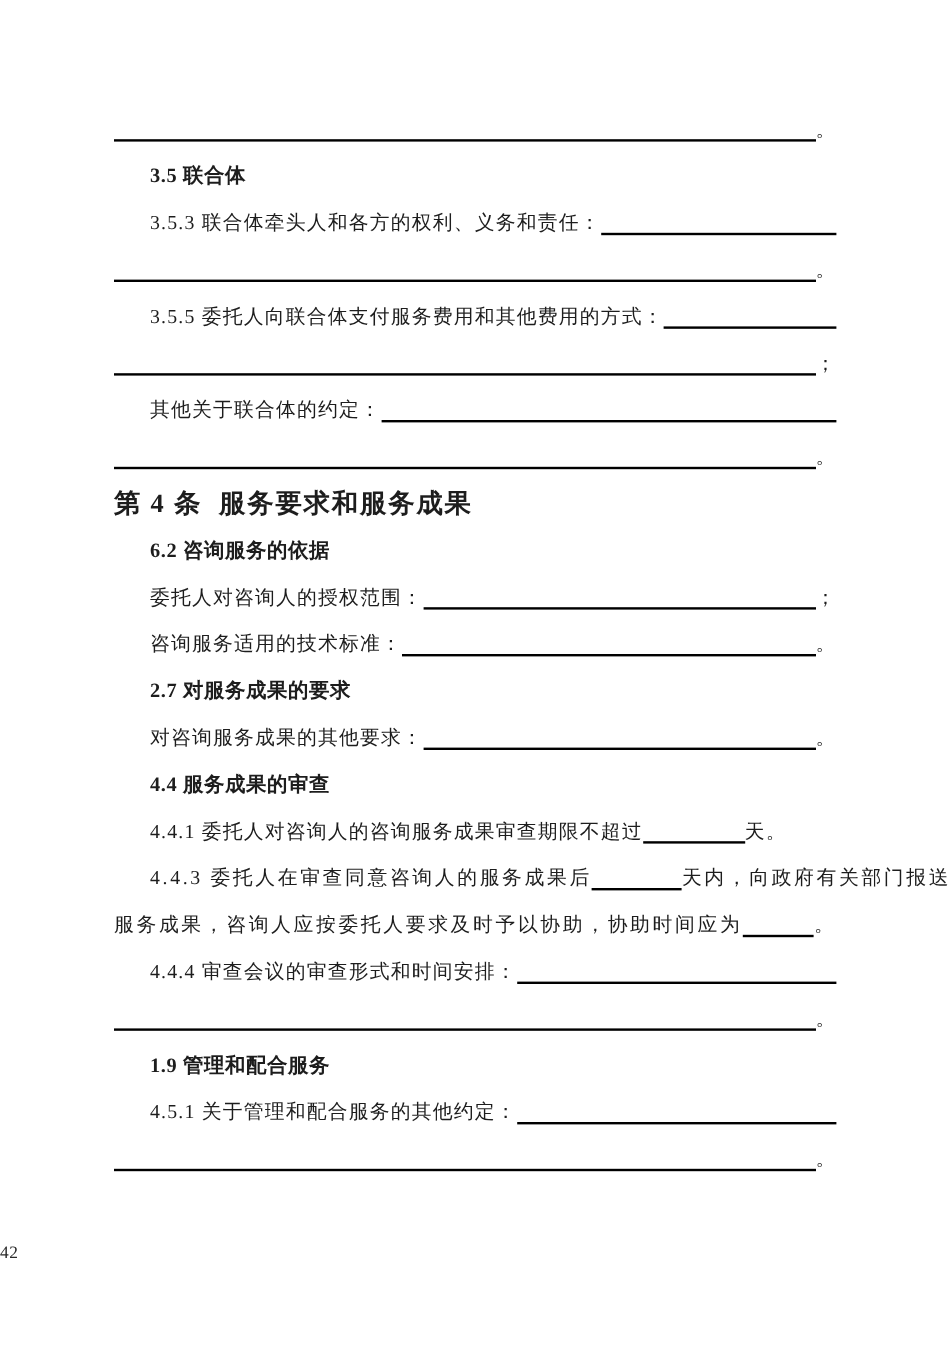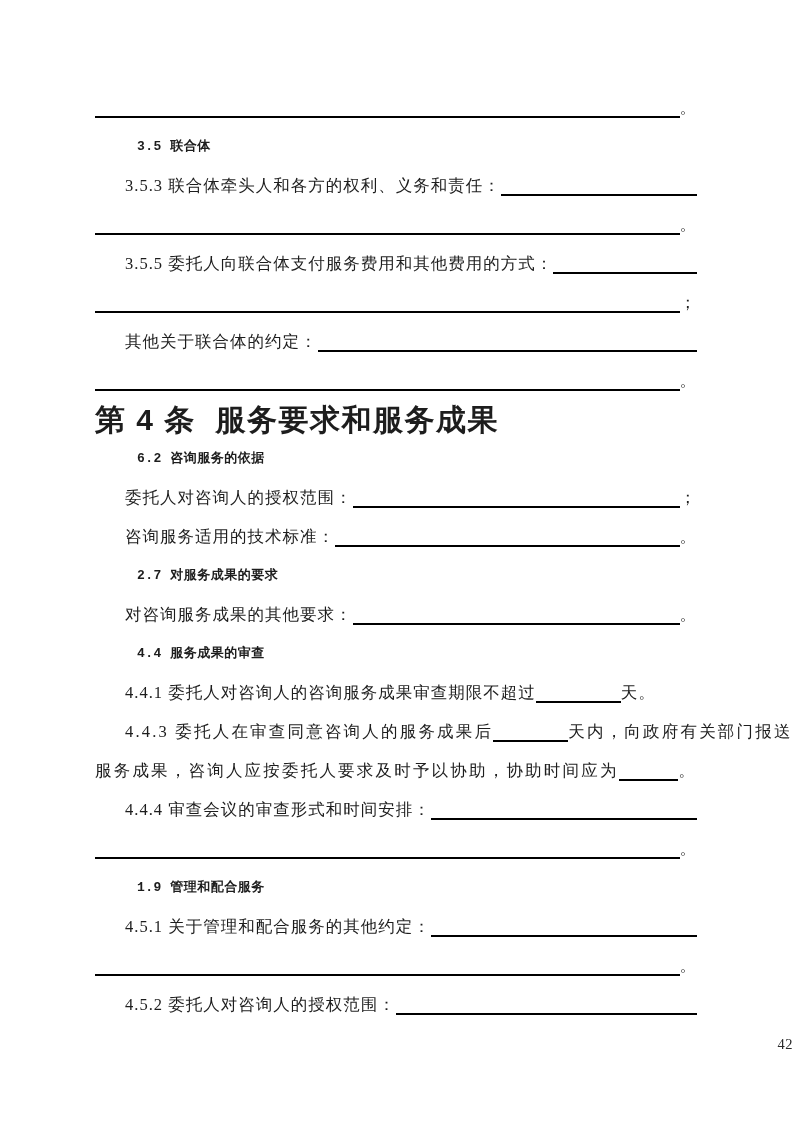--- a/index.html
+++ b/index.html
@@ -22,47 +22,46 @@
     height: 39px;
     white-space: nowrap;
   }
   .row .t {
     line-height: 39px;
     white-space: pre;
     letter-spacing: 1px;
   }
   .indent { padding-left: 30px; }
   .h1 .t {
-    font-family: Liberation Sans, sans-serif;
+    font-family: Liberation Serif, serif;
     font-weight: bold;
-    font-size: 30px;
+    font-size: 22px;
     letter-spacing: 1.5px;
   }
   .h2 .t {
-    font-family: Liberation Mono, monospace;
+    font-family: Liberation Serif, serif;
     font-weight: bold;
-    font-size: 13px;
+    font-size: 17px;
     letter-spacing: 0.5px;
-    margin-left: 12px;
   }
   .blank {
     border-bottom: 2px solid #000000;
     margin-bottom: 9px;
     height: 2px;
   }
   .grow { flex: 1 1 auto; }
   .w85 { width: 85px; flex: 0 0 auto; }
   .w75 { width: 75px; flex: 0 0 auto; }
   .ls2 .t { letter-spacing: 2.2px; text-align: center; }
   .pagenum {
     position: absolute;
     left: 0;
     right: 0;
     top: 1036px;
-    text-align: right;
+    text-align: left;
     font-size: 14.5px;
     color: #2a2a2a;
     letter-spacing: 0.5px;
   }
 </style>
 </head>
 <body>
 
 <div class="page">
 
@@ -174,20 +173,16 @@
   <div class="row indent">
     <span class="t">4.5.1 关于管理和配合服务的其他约定：</span>
       <span class="blank grow"></span>
   </div>
 
   <div class="row">
     <span class="blank grow"></span>
       <span class="t">。</span>
   </div>
 
-  <div class="row indent">
-    <span class="t">4.5.2 委托人对咨询人的授权范围：</span>
-      <span class="blank grow"></span>
-  </div>
 
   <div class="pagenum">42</div>
 
 </div>
 
 </body></html>

